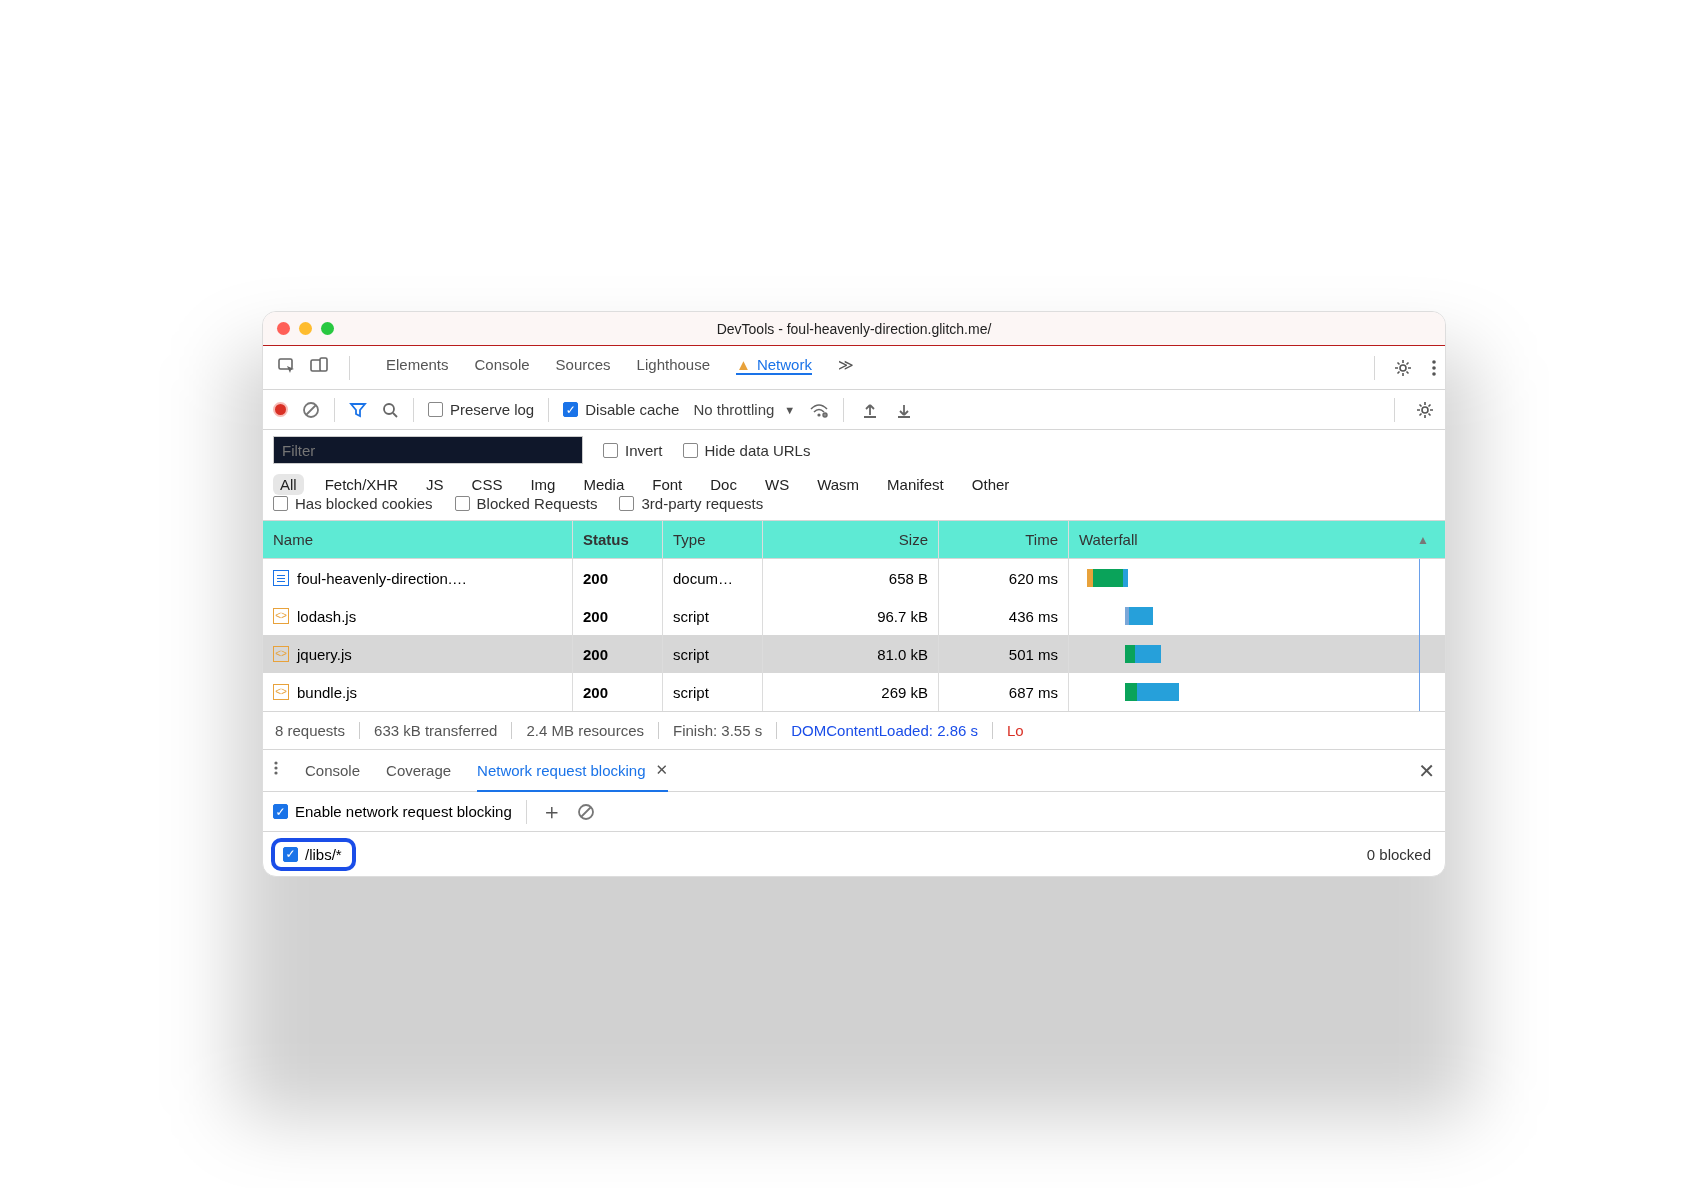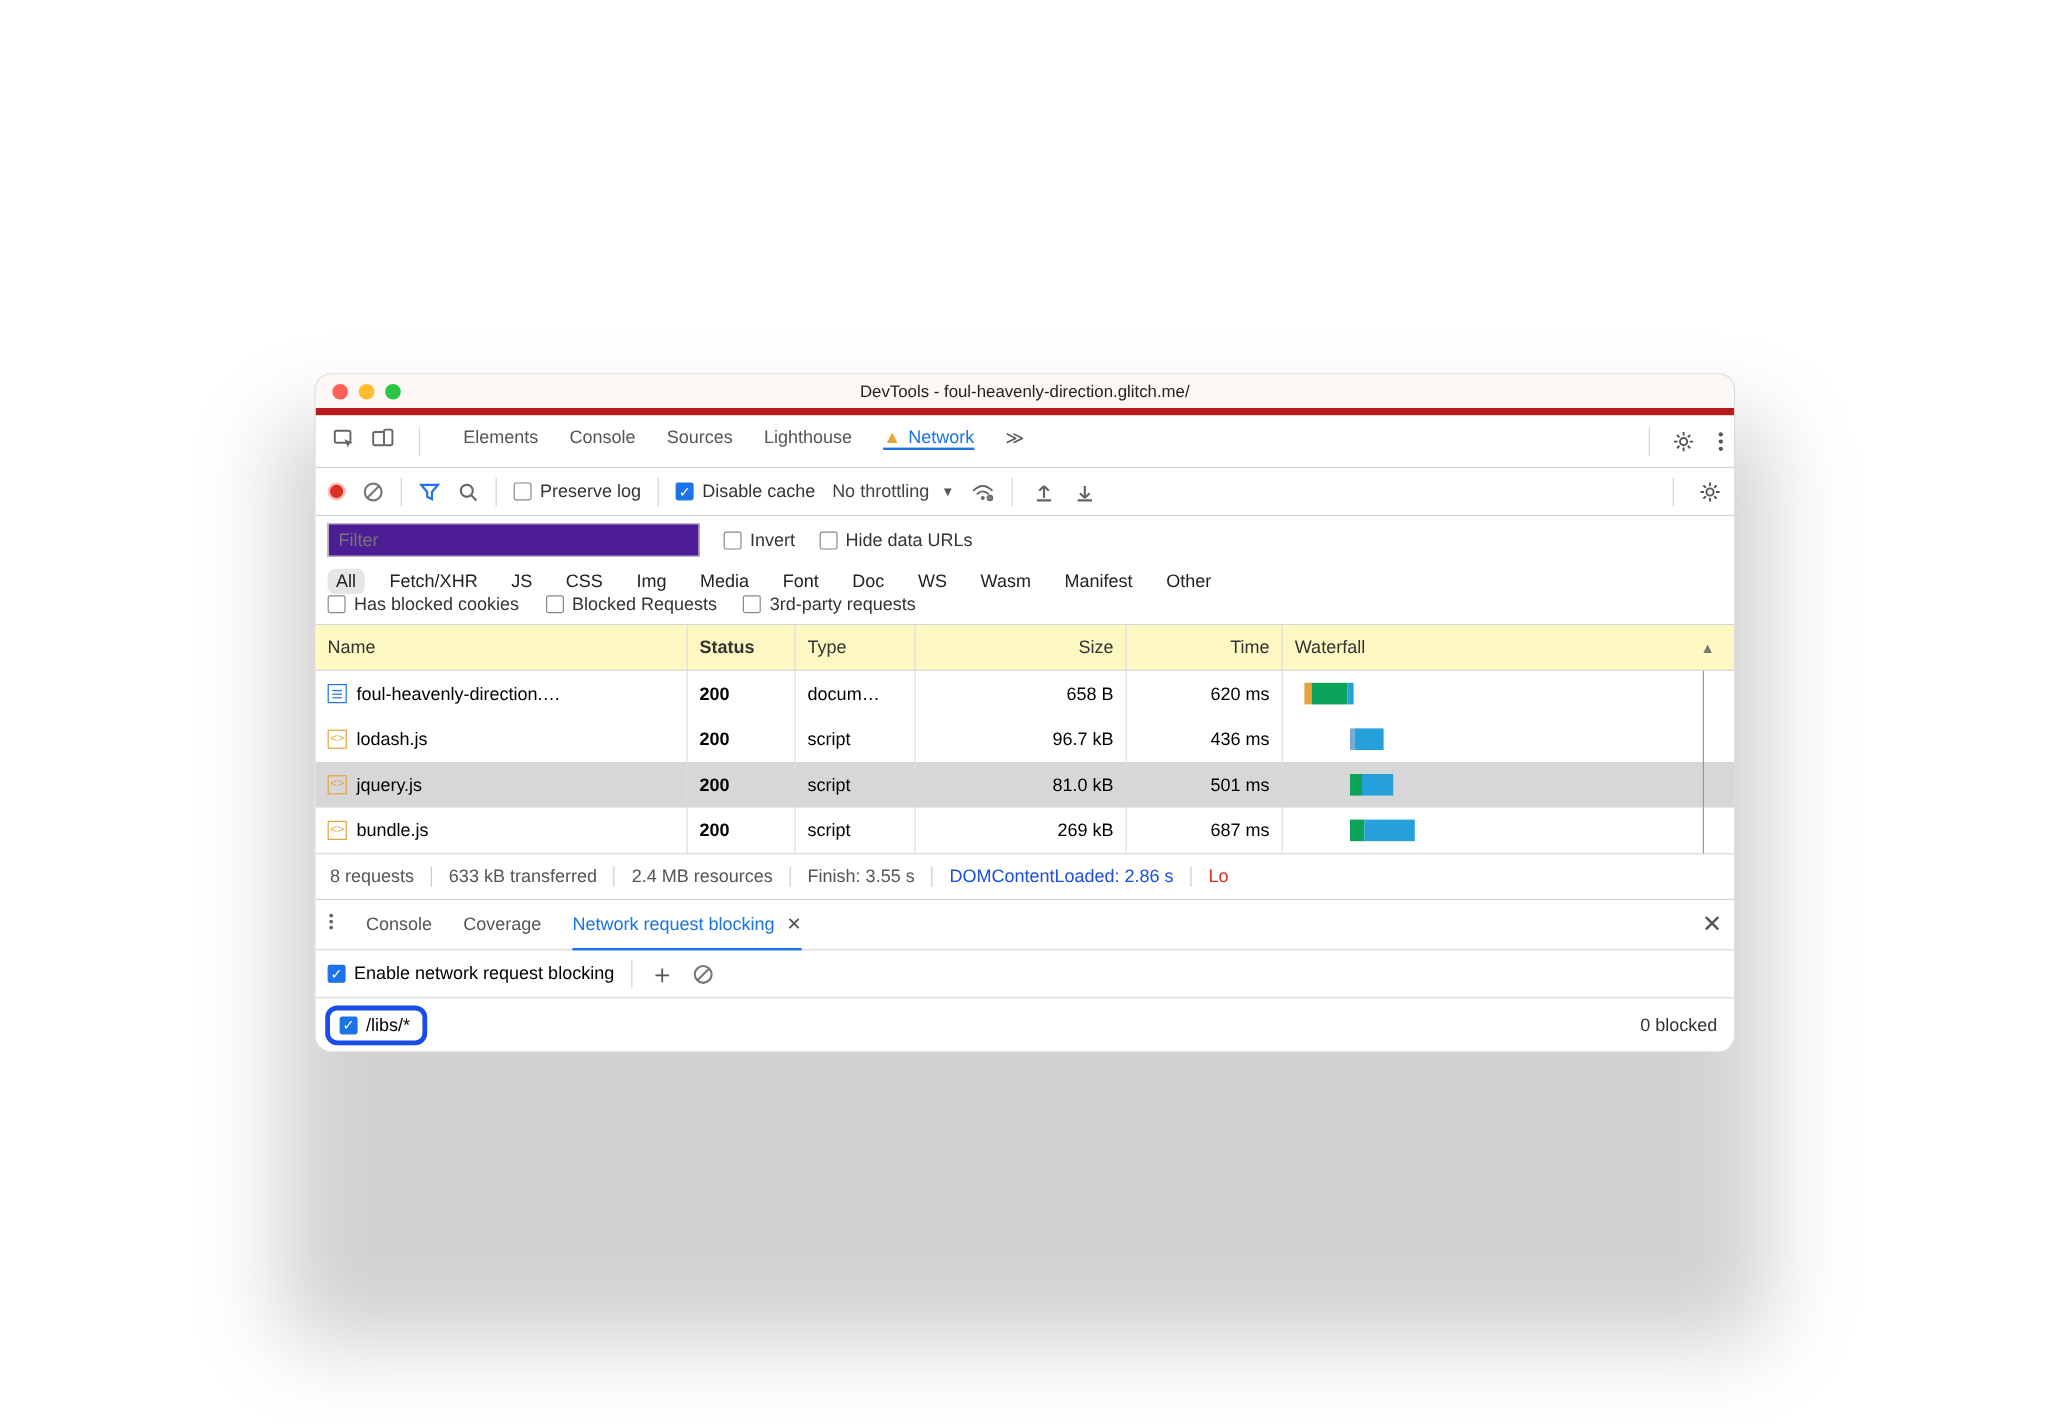--- a/index.html
+++ b/index.html
@@ -32,21 +32,21 @@
     overflow: hidden;
     border: 1px solid #ddd;
     z-index: 1;
   }
   .titlebar {
     height: 34px;
     background: #fcf6f5;
     display: flex;
     align-items: center;
     position: relative;
-    border-bottom: 6px solid #b91c1c;
+    border-bottom: 1px solid #b91c1c;
   }
   .traffic { display: flex; gap: 9px; margin-left: 14px; }
   .dot { width: 13px; height: 13px; border-radius: 50%; }
   .red { background: #ff5f57; }
   .yellow { background: #febc2e; }
   .green { background: #28c840; }
   .title {
     position: absolute; left: 0; right: 0; text-align: center;
     font-size: 14px; color: #222; font-weight: 400;
   }
@@ -91,29 +91,29 @@
   .filterbar {
     padding: 6px 10px 8px 10px;
     border-bottom: 1px solid #d6d6d6;
     font-size: 15px;
     color: #333;
   }
   .filter-row1 { display: flex; align-items: center; gap: 20px; margin-bottom: 10px; }
   .filter-input {
     width: 310px; height: 28px; border: 1px solid #ccc;
     padding: 2px 8px; font-size: 15px; color: #888;
-    background: #4c1d95;
+    background: #0f172a;
   }
   .filter-types { display: flex; gap: 14px; align-items: center; flex-wrap: wrap;}
   .ftype { padding: 2px 7px; border-radius: 6px; cursor: pointer; color: #222; }
   .ftype.active { background: #e6e6e6; }
   .filter-row3 { display: flex; gap: 22px; }
   .table { width: 100%; border-bottom: 1px solid #d6d6d6; }
   .thead, .trow { display: flex; align-items: center; height: 38px; font-size: 15px; }
-  .thead { background: #fef9c3; color: #333; border-bottom: 1px solid #d6d6d6; }
+  .thead { background: #5eead4; color: #333; border-bottom: 1px solid #d6d6d6; }
   .col { padding: 0 10px; border-right: 1px solid #dcdcdc; display:flex; align-items:center; height:100%; }
   .c-name { width: 310px; }
   .c-status { width: 90px; font-weight: bold; }
   .c-type { width: 100px; }
   .c-size { width: 176px; justify-content: flex-end; }
   .c-time { width: 130px; justify-content: flex-end; }
   .c-wf { flex: 1; border-right: none; position: relative; }
   .sort-tri { margin-left: auto; margin-right: 6px; color: #777; font-size: 12px; }
   .trow.sel { background: #d7d7d7; }
   .doc-icon, .js-icon { width: 16px; height: 16px; flex-shrink: 0; margin-right: 8px; display:inline-flex; align-items:center; justify-content:center; }

